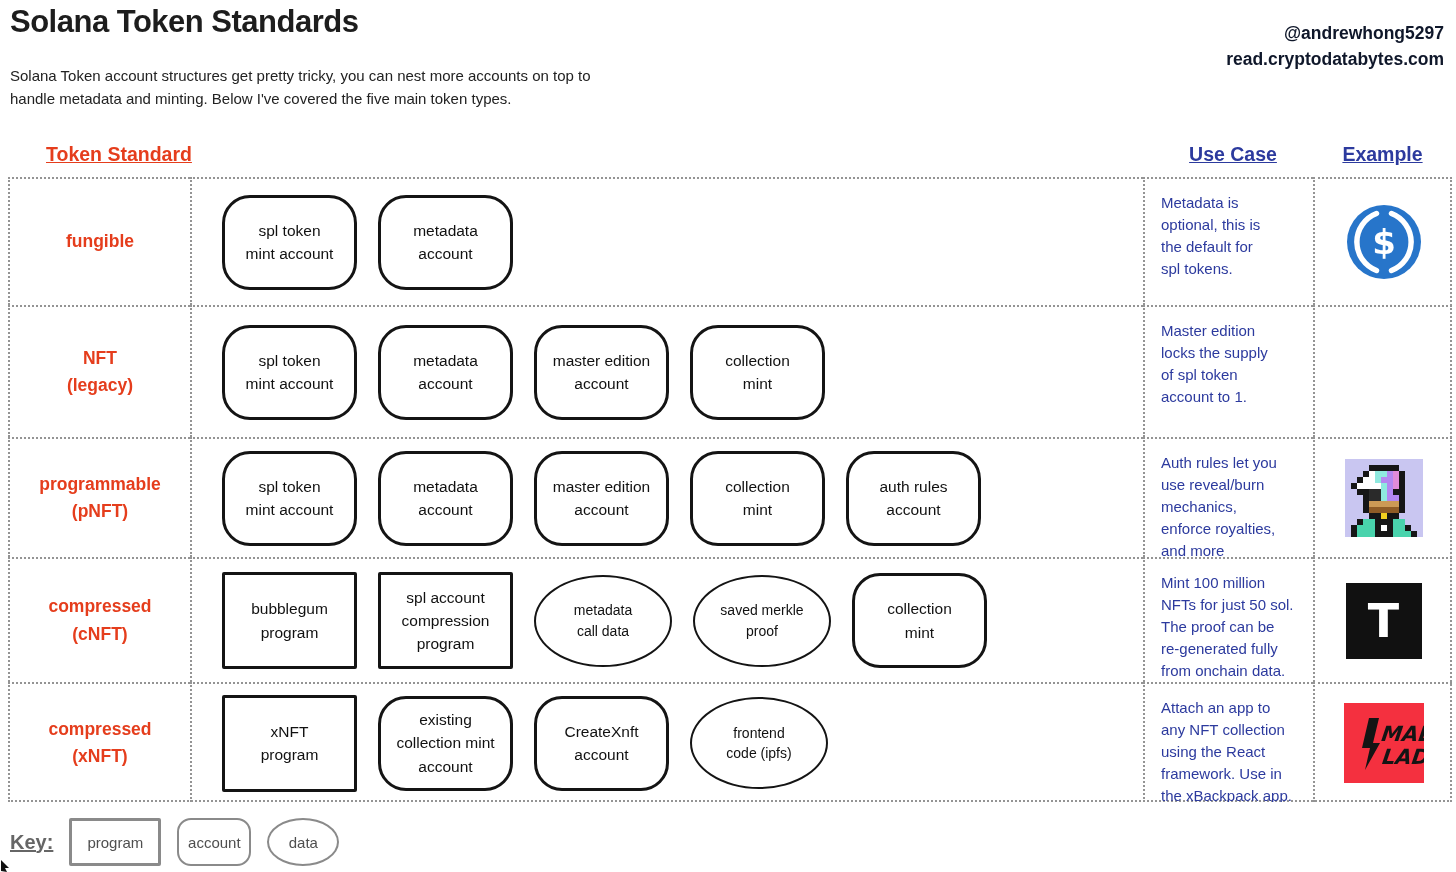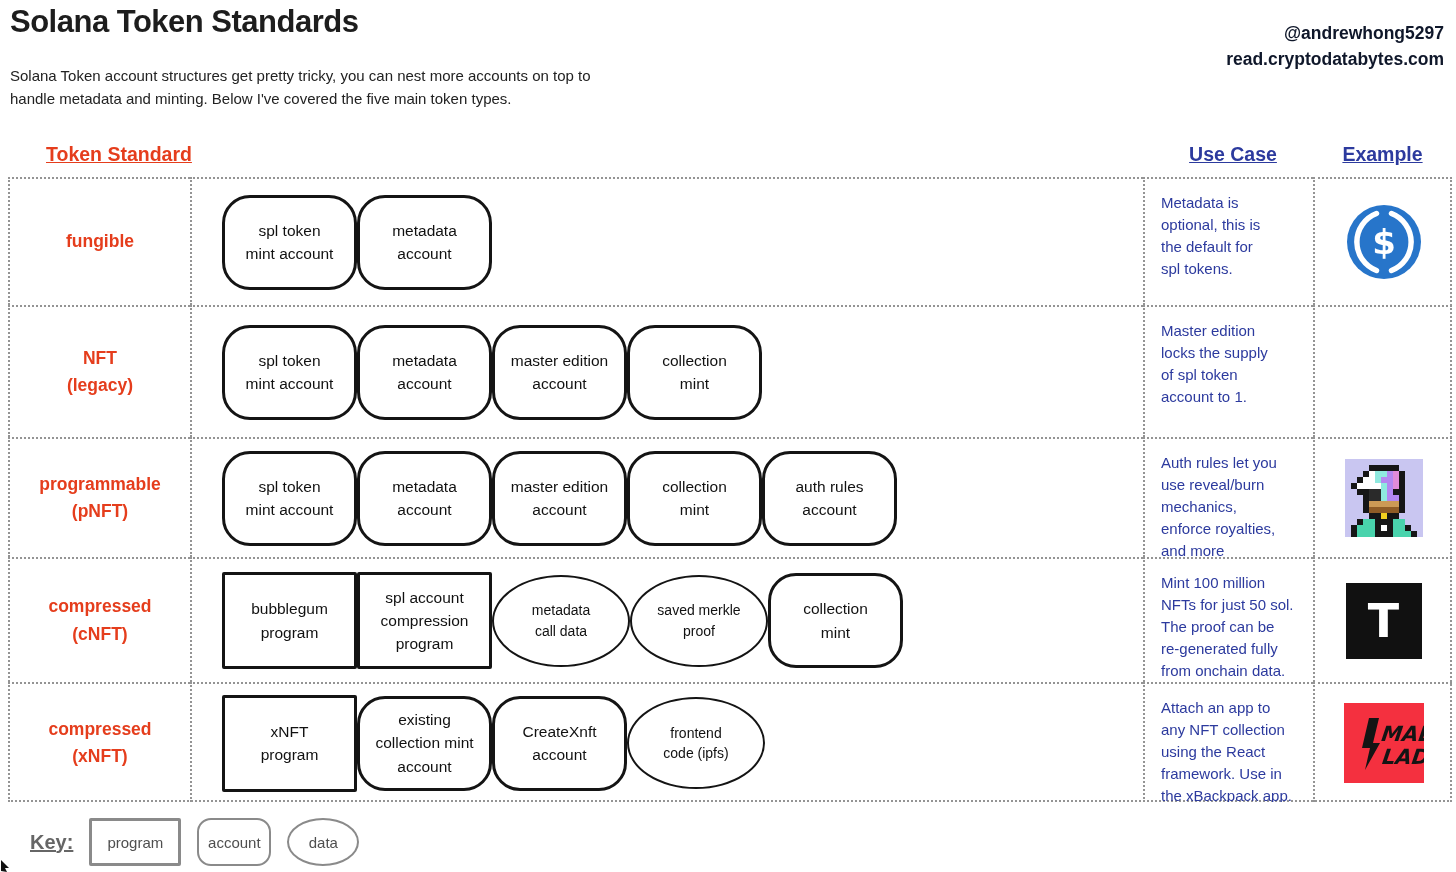--- a/index.html
+++ b/index.html
@@ -33,36 +33,36 @@
     display:grid;
     grid-template-columns:182px 953px 170px 139px;
     grid-template-rows:128px 132px 120px 125px 120px;
     border-right:2px dotted #949494;border-bottom:2px dotted #949494;
     box-sizing:border-box;
   }
   .cell{border-left:2px dotted #949494;border-top:2px dotted #949494;box-sizing:border-box;overflow:hidden;}
   .label-cell{display:flex;align-items:center;justify-content:center;
     color:var(--red);font-weight:700;font-size:17.5px;text-align:center;
     white-space:pre-line;line-height:1.55;}
-  .shapes-cell{display:flex;align-items:center;padding-left:30px;}
+  .shapes-cell{display:flex;align-items:center;padding-left:30px;gap:21px;}
   .usecase-cell{padding:13px 6px 6px 16px;color:var(--blue);font-weight:400;
     font-size:15px;line-height:1.47;white-space:pre-line;}
   .example-cell{display:flex;align-items:center;justify-content:center;}
   
   .shape{
     flex:0 0 auto;display:flex;align-items:center;justify-content:center;
     text-align:center;font-size:15.5px;line-height:1.5;color:#111;background:#fff;
     white-space:pre-line;box-sizing:border-box;
   }
   .shape.account{width:135px;height:95px;border:3px solid #141414;border-radius:28px;}
   .shape.program{width:135px;height:97px;border:3.5px solid #141414;border-radius:2px;}
   .shape.data{width:138px;height:92px;border:2.5px solid #141414;border-radius:50%;font-size:14px;line-height:1.45;}
   
   #key{position:absolute;left:10px;top:818px;display:flex;align-items:center;gap:16px;}
-  .key-label{font-size:20px;font-weight:700;color:#666;text-decoration:underline;margin-left:20px;}
+  .key-label{font-size:20px;font-weight:700;color:#666;text-decoration:underline;}
   .key-shape{display:flex;align-items:center;justify-content:center;background:#fff;
     color:#4f4f4f;font-size:15px;box-sizing:border-box;}
   .key-shape.program{width:92px;height:48px;border:3px solid #8a8a8a;border-radius:2px;}
   .key-shape.account{width:74px;height:48px;border:2.5px solid #8a8a8a;border-radius:14px;}
   .key-shape.data{width:72px;height:48px;border:2.5px solid #8a8a8a;border-radius:50%;}
   
   .tensor-box{width:76px;height:76px;background:#111;display:flex;align-items:center;justify-content:center;}
   .tensor-box span{color:#fff;font-weight:800;font-size:46px;font-family:"DejaVu Sans",sans-serif;}
   .cursor-corner{position:absolute;left:0px;top:856px;}
 </style>

